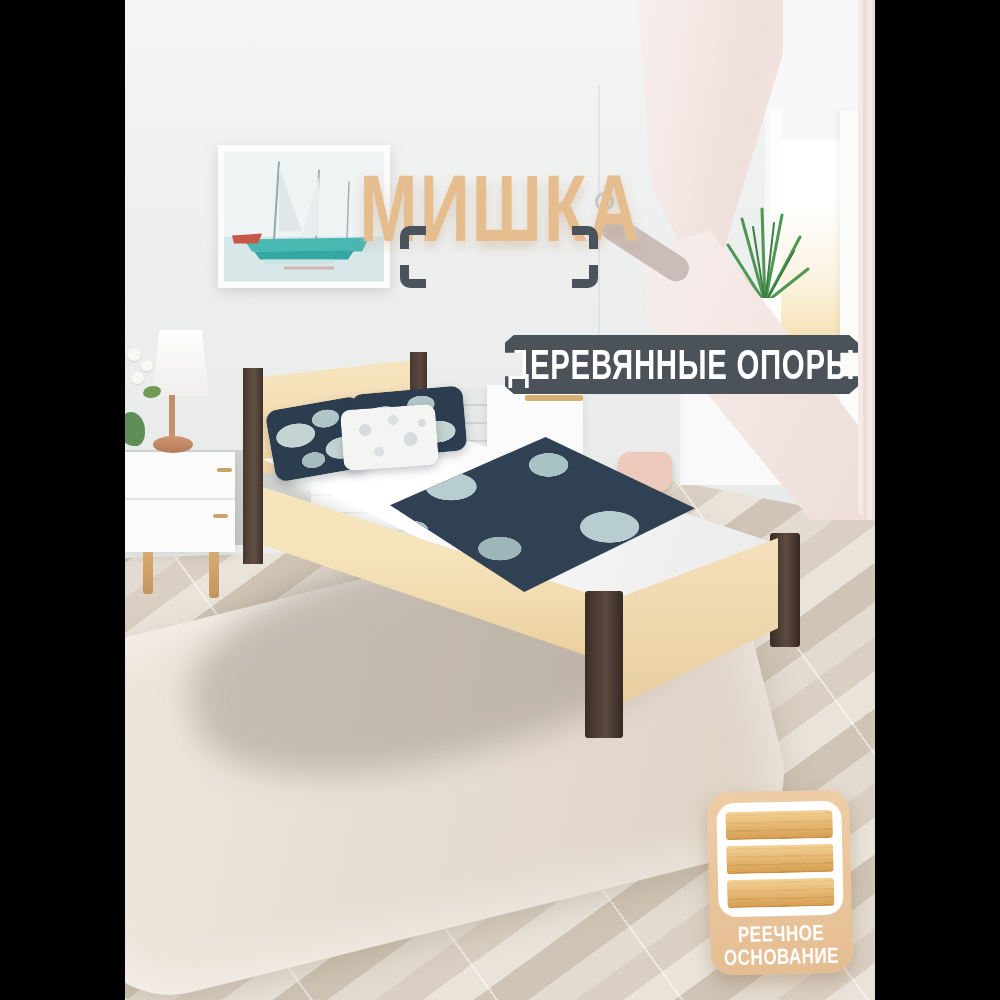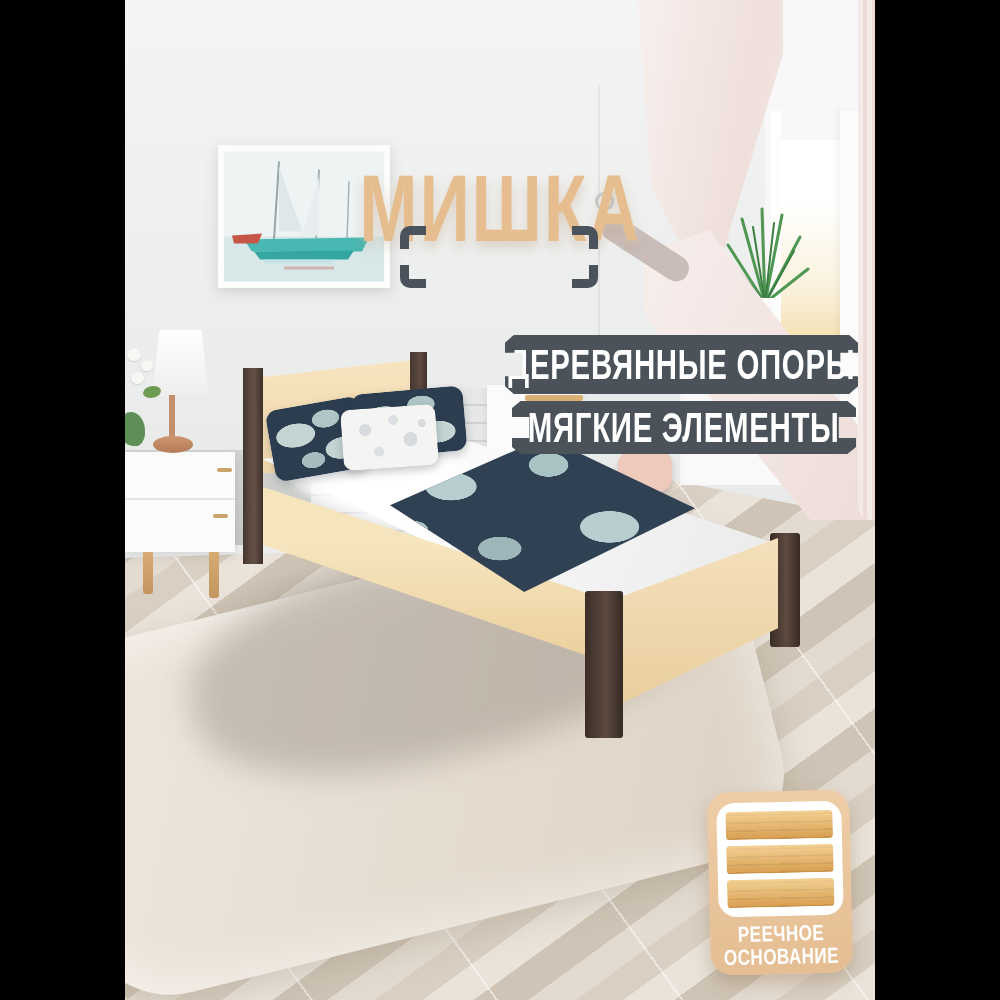--- a/index.html
+++ b/index.html
@@ -286,23 +286,20 @@
       <i class="b"></i>
     </div>
   <div class="abs bracket r bk-r">
       <i class="t"></i>
       <i class="b"></i>
     </div>
 
   <div class="abs feature-badge badge-1">
     <span class="cond">ДЕРЕВЯННЫЕ ОПОРЫ</span>
   </div>
-  <div class="abs feature-badge badge-2">
-    <span class="cond">МЯГКИЕ ЭЛЕМЕНТЫ</span>
-  </div>
 
   <div class="abs slat-card">
     <div class="slat-frame">
       <div class="slat"></div>
       <div class="slat"></div>
       <div class="slat"></div>
     </div>
     <div class="slat-text">
       <span class="cond">РЕЕЧНОЕ</span>
       <span class="cond">ОСНОВАНИЕ</span>

